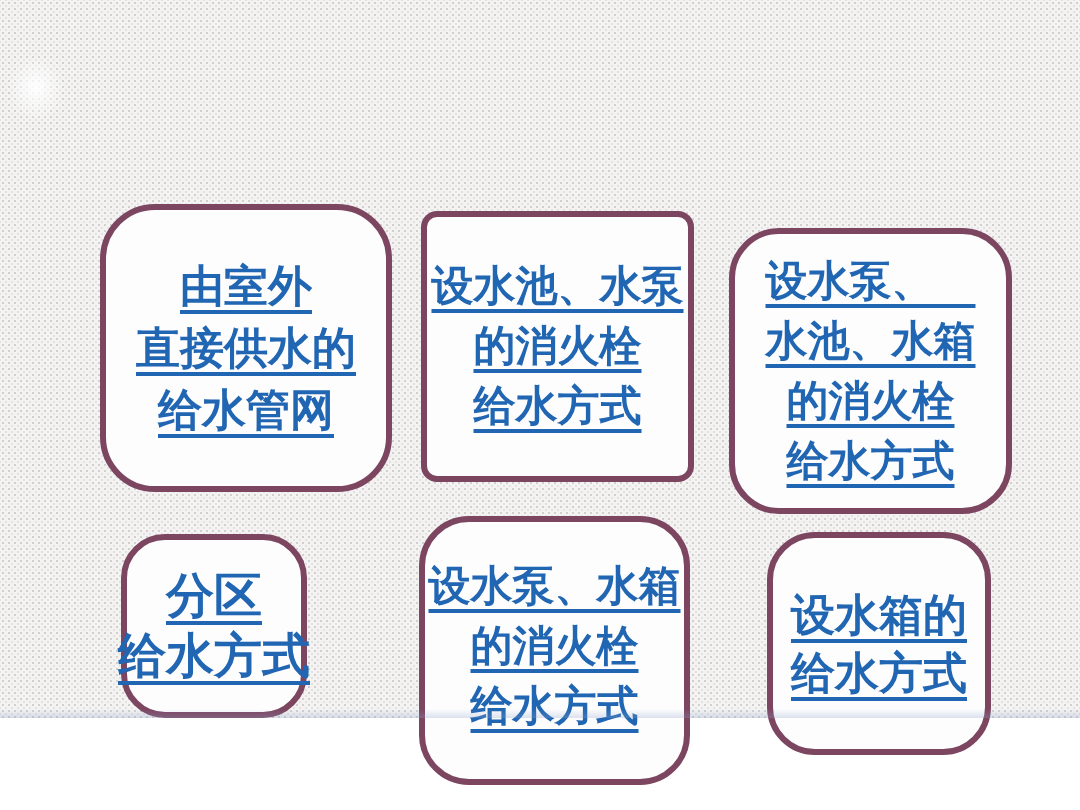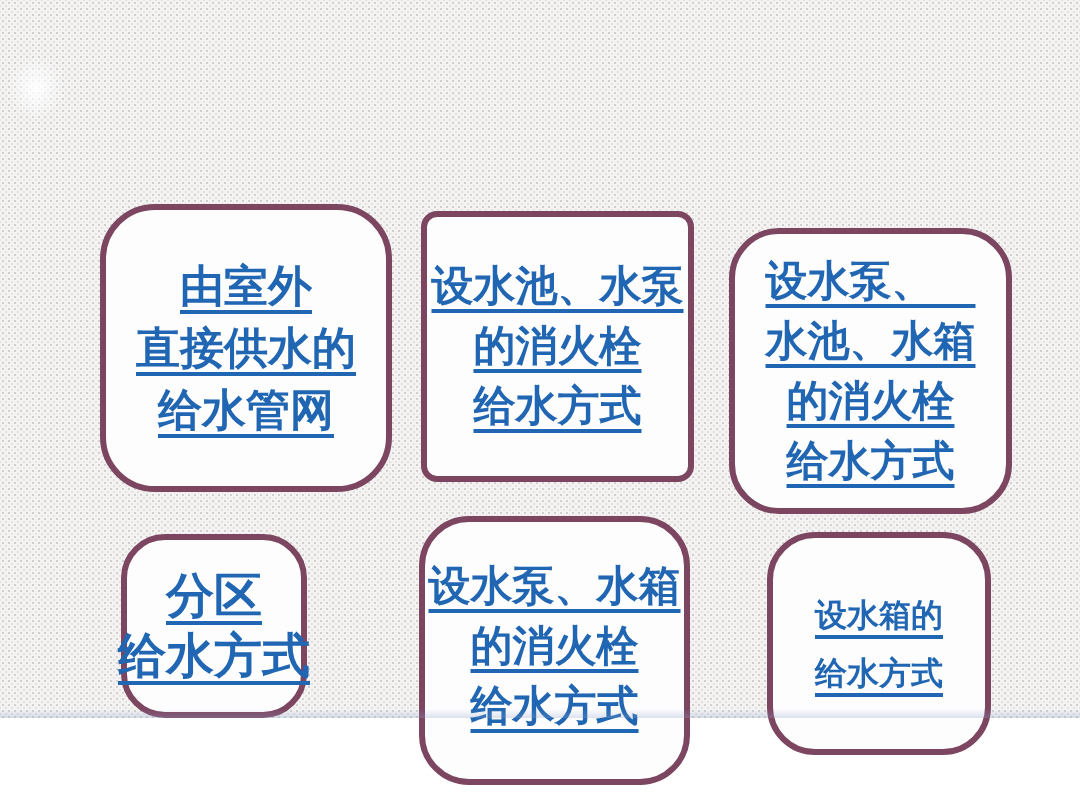--- a/index.html
+++ b/index.html
@@ -56,21 +56,21 @@
   }
   
   .b1 { left: 100px; top: 204px; width: 292px; height: 288px; border-radius: 55px; }
   .b1 .line { font-size: 44px; line-height: 62px; }
   .b2 { left: 421px; top: 211px; width: 273px; height: 271px; border-radius: 16px; padding-bottom: 2px; }
   .b3 { left: 729px; top: 228px; width: 283px; height: 286px; border-radius: 50px; }
   .b4 { left: 121px; top: 534px; width: 186px; height: 184px; border-radius: 44px; }
   .b4 .line { font-size: 48px; }
   .b5 { left: 419px; top: 516px; width: 271px; height: 269px; border-radius: 50px; padding-bottom: 10px; }
   .b6 { left: 767px; top: 532px; width: 224px; height: 223px; border-radius: 48px; }
-  .b6 .line { font-size: 32px; line-height: 58px; }
+  .b6 .line { font-size: 44px; line-height: 58px; }
 </style>
 </head>
 <body>
 
 <div class="slide">
 
   <div class="soft-glow"></div>
 
   <div class="box b1">
     <div class="line">由室外</div>

